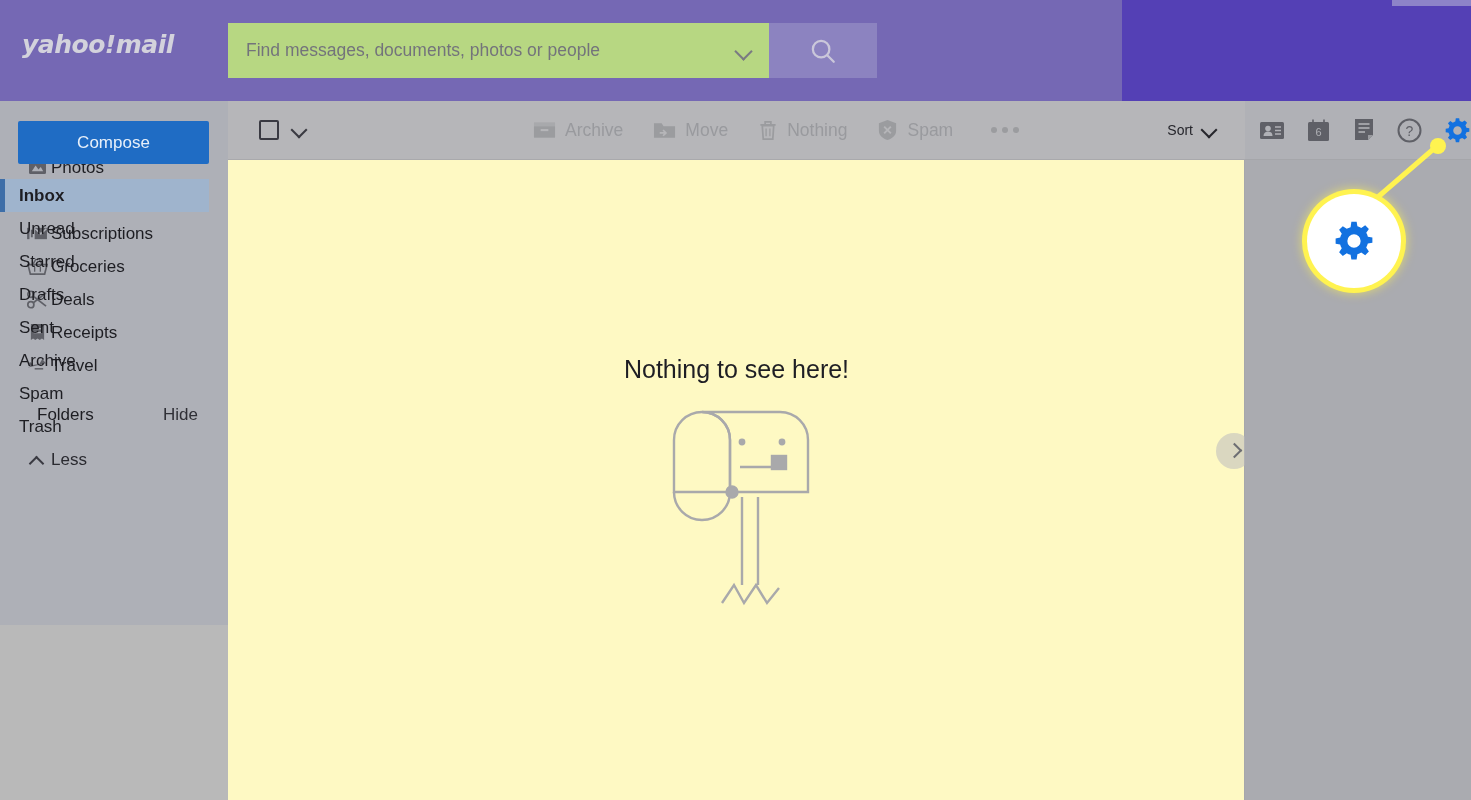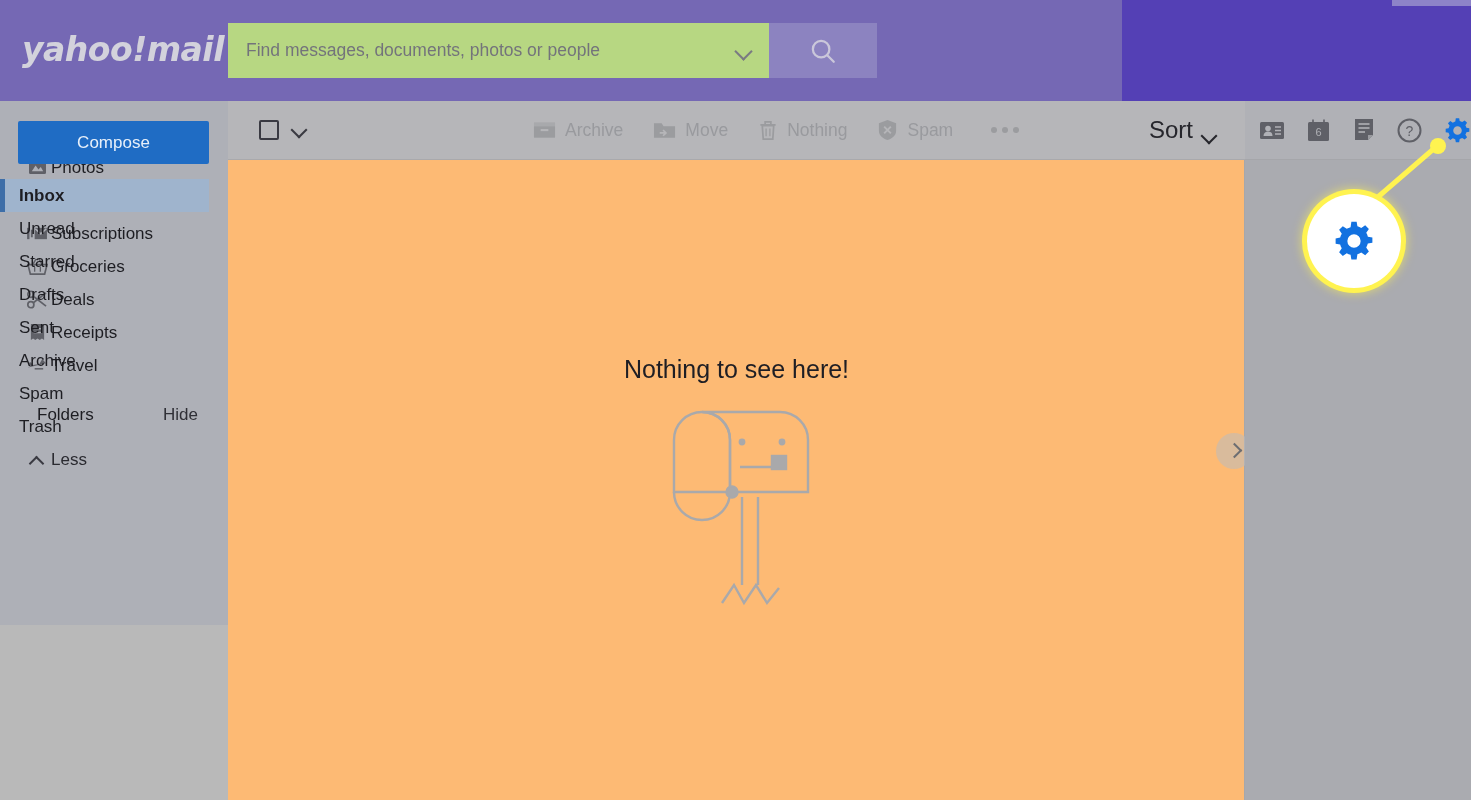--- a/index.html
+++ b/index.html
@@ -21,21 +21,21 @@
     position: absolute; right: 0; top: 0; width: 79px; height: 6px;
     background: #8d83c8;
   }
   .header-dim {
     position: absolute; left: 0; top: 0; width: 1122px; height: 101px;
     background: rgba(170,172,178,0.38);
     pointer-events: none;
   }
   .logo {
     position: absolute; left: 22px; top: 30px;
-    font-size: 33px; font-weight: bold; letter-spacing: -0.5px;
+    font-size: 25px; font-weight: bold; letter-spacing: -0.5px;
     color: #eceaf5; font-style: italic;
     font-family: "DejaVu Sans", sans-serif;
   }
   .logo .bang { color: #e8e6f3; }
 
   
   .search-wrap {
     position: absolute; left: 228px; top: 23px;
     display: flex; height: 55px; width: 649px;
   }
@@ -160,42 +160,42 @@
   }
   .tb-actions { display:flex; align-items:center; gap:30px; margin-left:225px; }
   .tb-act {
     display:flex; align-items:center; gap:9px;
     font-size:17.5px; color:#999a9e; cursor:default;
   }
   .tb-dots { display:flex; gap:5px; margin-left:8px; cursor:default; }
   .tb-dots i { width:6px; height:6px; border-radius:50%; background:#9b9c9f; }
   .tb-sort {
     position:absolute; right:28px; display:flex; align-items:flex-end; gap:8px;
-    font-size:24px; color:#26262c; cursor:pointer;
+    font-size:14px; color:#26262c; cursor:pointer;
   }
   .tb-sort .sc { width:16px; height:16px; position:relative; }
   .tb-sort .sc::before {
     content:""; position:absolute; left:2px; top:2px;
     width:10px; height:10px;
     border-right:2px solid #26262c; border-bottom:2px solid #26262c;
     transform: rotate(45deg);
   }
 
   
   .rail {
     position:absolute; left:1245px; top:101px; width:226px; height:59px;
     background:#b0b1b6; border-bottom:1px solid #a5a6aa;
     display:flex; align-items:center; gap:22px; padding-left:14px;
   }
   .rail-ico { width:27px; height:27px; cursor:pointer; display:flex; align-items:center; justify-content:center; }
 
   
   .main {
     position:absolute; left:228px; top:160px; width:1017px; height:640px;
-    background:#fdba74;
+    background:#fef9c3;
   }
   .empty-title {
     position:absolute; left:0; right:0; top:195px; text-align:center;
     font-size:25px; color:#1e1e24;
   }
   .mailbox {
     position:absolute; left:50%; top:240px; transform:translateX(-50%);
   }
   .divider {
     position:absolute; left:1244px; top:160px; width:1px; height:640px;

